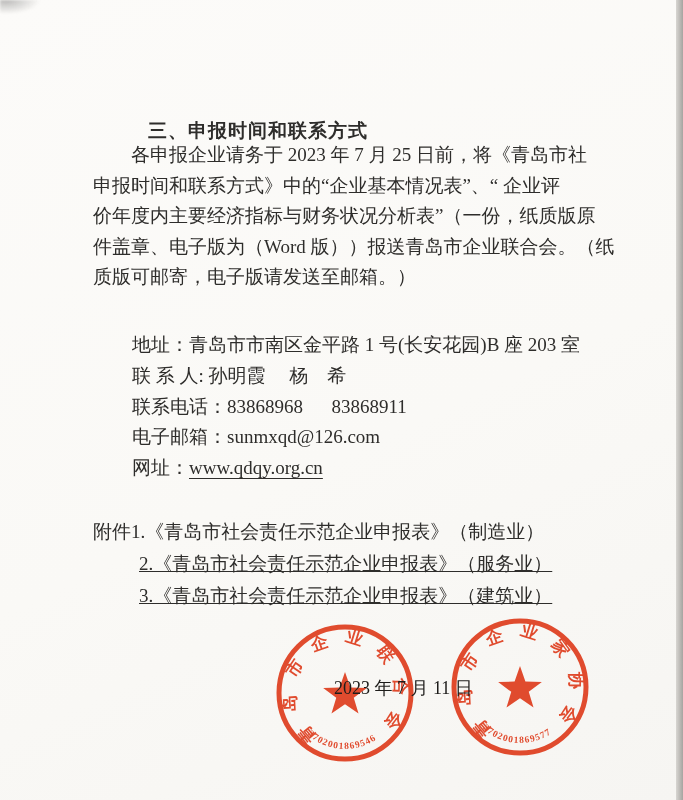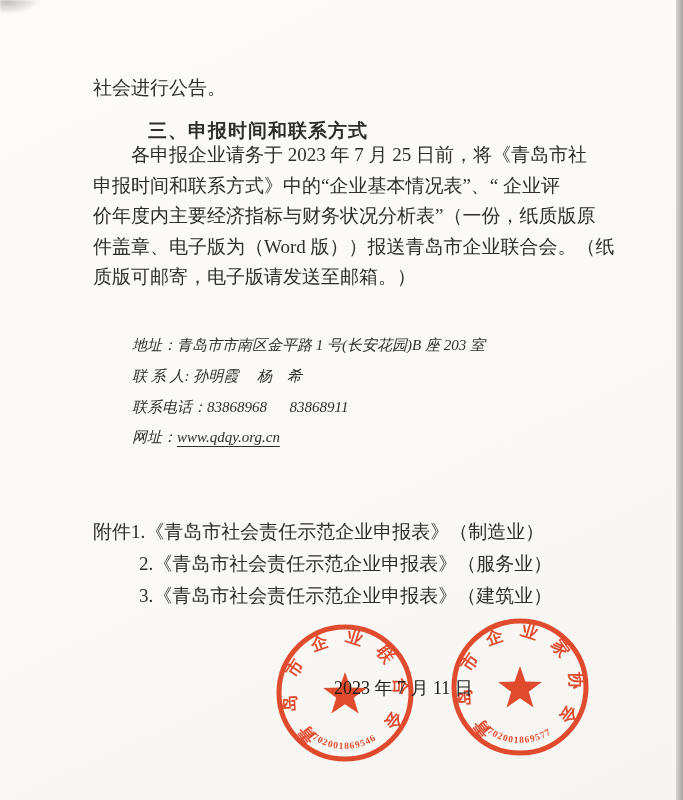--- a/index.html
+++ b/index.html
@@ -31,65 +31,65 @@
   }
   .para{
     position:absolute;left:93px;top:140px;width:560px;
     font-size:19px;line-height:30.5px;
   }
   .pline{white-space:pre;height:30.5px;}
   .pl1{padding-left:38px;}
   .b{font-weight:normal;text-align:center;}
   .contact{
     position:absolute;left:132px;top:330px;
-    font-size:15px;line-height:30.8px;font-style:italic;
+    font-size:19px;line-height:30.8px;
   }
   .cline{white-space:pre;height:30.8px;}
   .url{text-decoration:underline;text-underline-offset:4px;}
   .attachments{
     position:absolute;left:93px;top:516px;
     font-size:19px;line-height:32px;
   }
   .att-line{white-space:pre;height:32px;}
   .att-label{display:inline-block;}
-  .att-indent{padding-left:46px;}
+  .att-indent{padding-left:46px;text-decoration:underline;}
   .doc-date{
     position:absolute;left:334px;top:676px;
     font-size:18px;white-space:pre;color:#1d1c1a;z-index:6;
   }
   .seal{position:absolute;opacity:.93;z-index:3;}
   .seal-left{left:270px;top:618px;}
   .seal-right{left:445px;top:612px;}
   .seal text{font-family:"Liberation Serif","DejaVu Serif",serif;font-weight:bold;}
   .seal-name{font-size:17px;letter-spacing:15px;}
   .seal-num{font-size:9.5px;letter-spacing:1px;}
 </style>
 </head>
 <body>
 
 <div class="page">
 
   <div class="corner-smudge"></div>
 
-  <div class="intro">社会进行公告。</div>
 
   <div class="heading">三、申报时间和联系方式</div>
 
   <div class="para">
     <div class="pline pl1">各申报企业请务于 2023 年 7 月 25 日前，将《青岛市社</div>
     <div class="pline"><span>申报时间和联系方式》中的</span><span class="b">“企业基本情况表”、“ 企业评</span></div>
     <div class="pline"><span class="b">价年度内主要经济指标与财务状况分析表”</span><span>（一份，纸质版原</span></div>
     <div class="pline">件盖章、电子版为（Word 版））报送青岛市企业联合会。（纸</div>
     <div class="pline">质版可邮寄，电子版请发送至邮箱。）</div>
   </div>
 
   <div class="contact">
     <div class="cline">地址：青岛市市南区金平路 1 号(长安花园)B 座 203 室</div>
     <div class="cline">联 系 人: 孙明霞　 杨　希</div>
     <div class="cline">联系电话：83868968      83868911</div>
+    <div class="cline">电子邮箱：sunmxqd@126.com</div>
     <div class="cline"><span>网址：</span><span class="url">www.qdqy.org.cn</span></div>
   </div>
 
   <div class="attachments">
     <div class="att-line"><span class="att-label">附件</span><span>1.《青岛市社会责任示范企业申报表》（制造业）</span></div>
     <div class="att-line att-indent">2.《青岛市社会责任示范企业申报表》（服务业）</div>
     <div class="att-line att-indent">3.《青岛市社会责任示范企业申报表》（建筑业）</div>
   </div>
 
   <div class="doc-date">2023 年 7 月 11 日</div>

